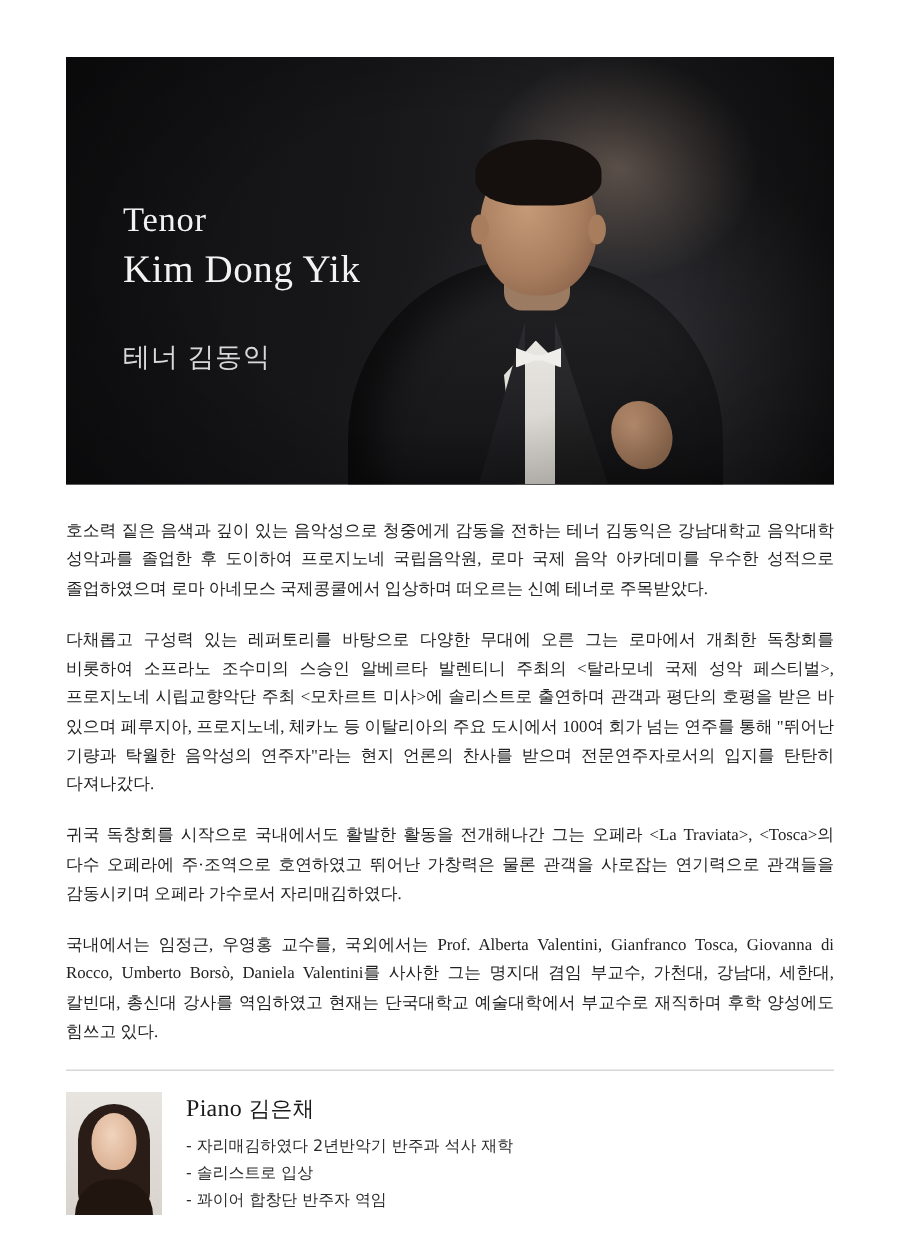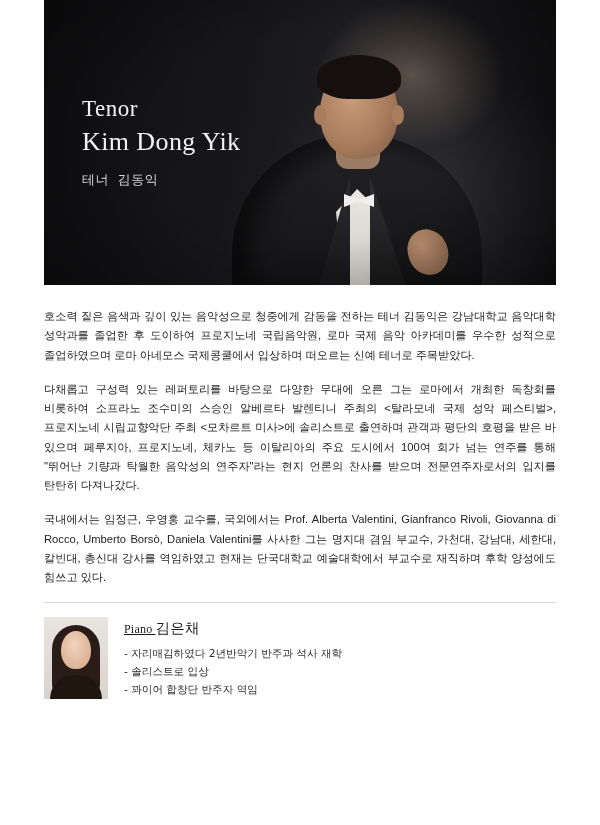--- a/index.html
+++ b/index.html
@@ -20,20 +20,21 @@
     width: 600px;
     height: 825px;
     position: relative;
     box-sizing: border-box;
     padding: 0 44px;
   }
 
   
   .hero {
     position: relative;
+    margin-top: 38px;
     width: 512px;
     height: 285px;
     overflow: hidden;
     background: #0d0d0f;
   }
   .hero-photo {
     position: absolute;
     inset: 0;
     background:
       radial-gradient(ellipse 150px 120px at 72% 26%, rgba(140,120,105,0.55) 0%, rgba(30,28,28,0.0) 62%),
@@ -170,35 +171,35 @@
   .hero-name {
     font-size: 26px;
     letter-spacing: 0.4px;
     margin-top: 6px;
     line-height: 1.15;
     white-space: nowrap;
   }
   .hero-korean {
     position: absolute;
     left: 38px;
-    top: 171px;
+    top: 188px;
     color: #d8d8d8;
-    font-size: 13px;
-    font-family: Liberation Mono, monospace;
+    font-size: 18px;
+    font-family: Liberation Sans, sans-serif;
     letter-spacing: 0.6px;
   }
 
   
   .bio {
     margin-top: 22px;
     width: 512px;
   }
   .bio p {
     margin: 0 0 15px 0;
-    font-family: Liberation Sans, sans-serif;
+    font-family: Liberation Serif, serif;
     font-size: 11.2px;
     line-height: 1.72;
     color: #222;
     text-align: justify;
     word-break: keep-all;
   }
 
   .divider {
     width: 512px;
     height: 1px;
@@ -254,22 +255,21 @@
   }
   .pianist-title {
     font-family: "DejaVu Sans", "Liberation Sans", sans-serif;
     font-size: 14.5px;
     color: #1a1a1a;
     margin-bottom: 7px;
     letter-spacing: 0.2px;
   }
   .pianist-title .label {
     font-family: "Liberation Serif", "DejaVu Serif", serif;
-    font-size: 12px;
-    text-decoration: underline;
+    font-size: 16px;
   }
   .pianist-list {
     list-style: none;
     margin: 0;
     padding: 0;
   }
   .pianist-list li {
     font-family: "DejaVu Sans", "Liberation Sans", sans-serif;
     font-size: 10.6px;
     line-height: 1.68;
@@ -306,21 +306,22 @@
     <div class="hero-text">
       <div class="hero-role">Tenor</div>
       <div class="hero-name">Kim Dong Yik</div>
     </div>
     <div class="hero-korean">테너 김동익</div>
   </div>
 
   <div class="bio">
     <p>호소력 짙은 음색과 깊이 있는 음악성으로 청중에게 감동을 전하는 테너 김동익은 강남대학교 음악대학 성악과를 졸업한 후 도이하여 프로지노네 국립음악원, 로마 국제 음악 아카데미를 우수한 성적으로 졸업하였으며 로마 아네모스 국제콩쿨에서 입상하며 떠오르는 신예 테너로 주목받았다.</p>
     <p>다채롭고 구성력 있는 레퍼토리를 바탕으로 다양한 무대에 오른 그는 로마에서 개최한 독창회를 비롯하여 소프라노 조수미의 스승인 알베르타 발렌티니 주최의 &lt;탈라모네 국제 성악 페스티벌&gt;, 프로지노네 시립교향악단 주최 &lt;모차르트 미사&gt;에 솔리스트로 출연하며 관객과 평단의 호평을 받은 바 있으며 페루지아, 프로지노네, 체카노 등 이탈리아의 주요 도시에서 100여 회가 넘는 연주를 통해 "뛰어난 기량과 탁월한 음악성의 연주자"라는 현지 언론의 찬사를 받으며 전문연주자로서의 입지를 탄탄히 다져나갔다.</p>
-    <p>국내에서는 임정근, 우영홍 교수를, 국외에서는 Prof. Alberta Valentini, Gianfranco Rivoli, Giovanna di Rocco, Umberto Borsò, Daniela Valentini를 사사한 그는 명지대 겸임 부교수, 가천대, 강남대, 세한대, 칼빈대, 총신대 강사를 역임하였고 현재는 단국대학교 예술대학에서 부교수로 재직하며 후학 양성에도 힘쓰고 있다.</p>
+    <p>귀국 독창회를 시작으로 국내에서도 활발한 활동을 전개해나간 그는 오페라 &lt;La Traviata&gt;, &lt;Tosca&gt;의 다수 오페라에 주·조역으로 호연하였고 뛰어난 가창력은 물론 관객을 사로잡는 연기력으로 관객들을 감동시키며 오페라 가수로서 자리매김하였다.</p>
+    <p>국내에서는 임정근, 우영홍 교수를, 국외에서는 Prof. Alberta Valentini, Gianfranco Tosca, Giovanna di Rocco, Umberto Borsò, Daniela Valentini를 사사한 그는 명지대 겸임 부교수, 가천대, 강남대, 세한대, 칼빈대, 총신대 강사를 역임하였고 현재는 단국대학교 예술대학에서 부교수로 재직하며 후학 양성에도 힘쓰고 있다.</p>
   </div>
 
   <div class="divider"></div>
 
   <div class="pianist">
     <div class="pianist-photo">
       <div class="pp-hair"></div>
       <div class="pp-face"></div>
       <div class="pp-shoulders"></div>
     </div>

